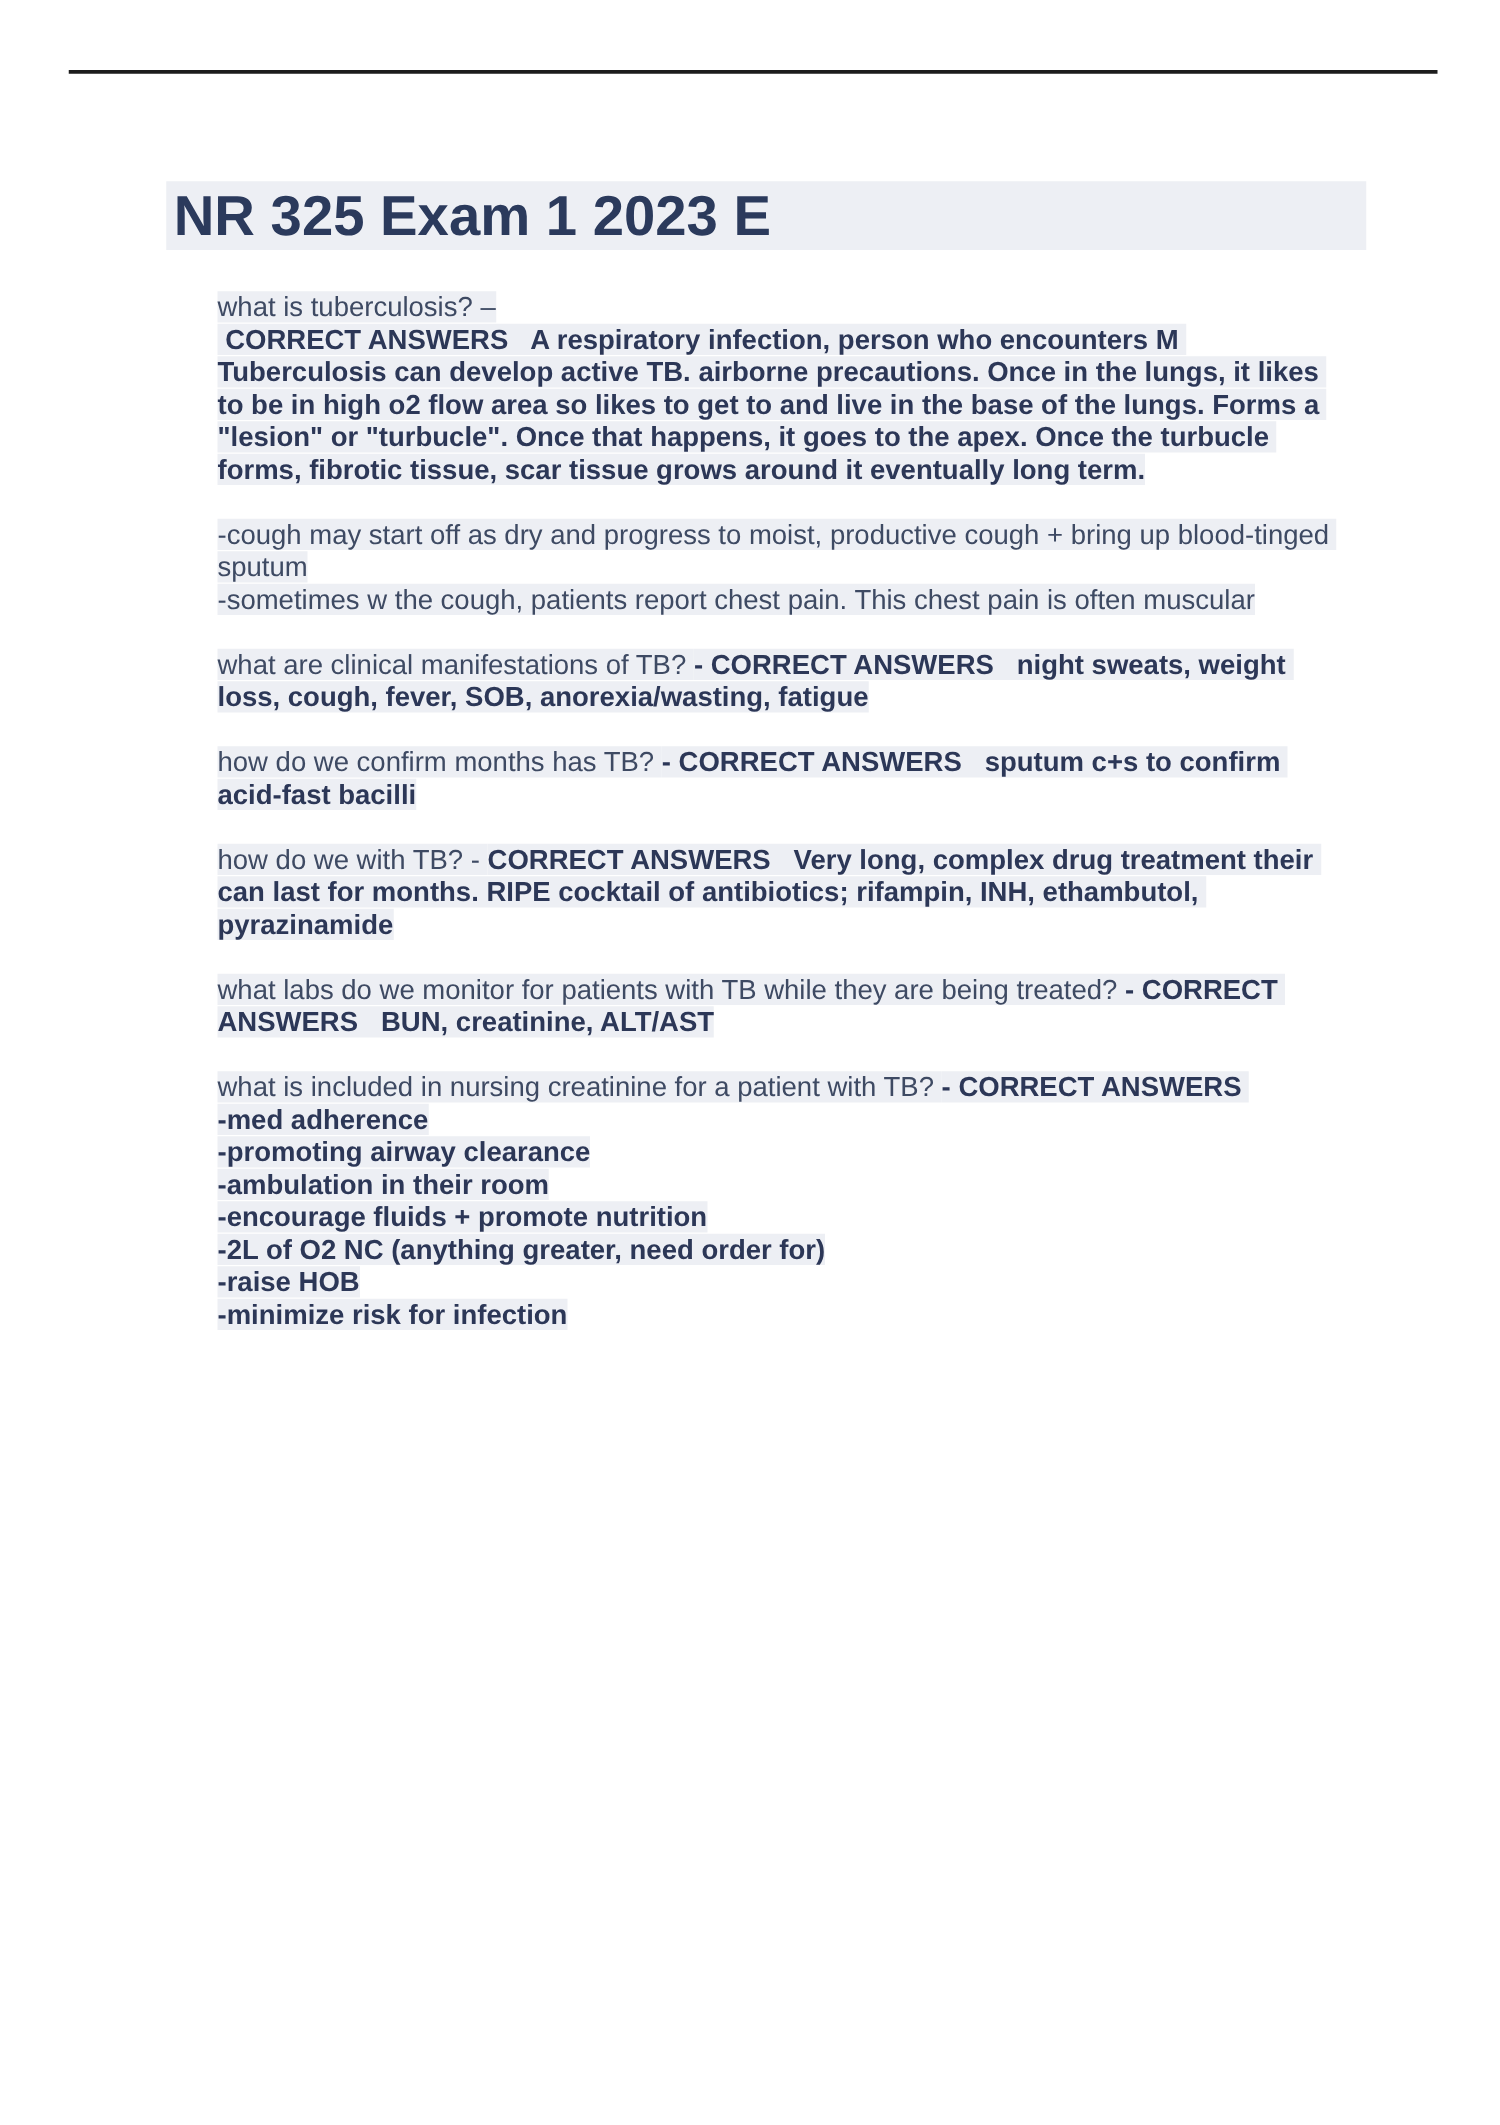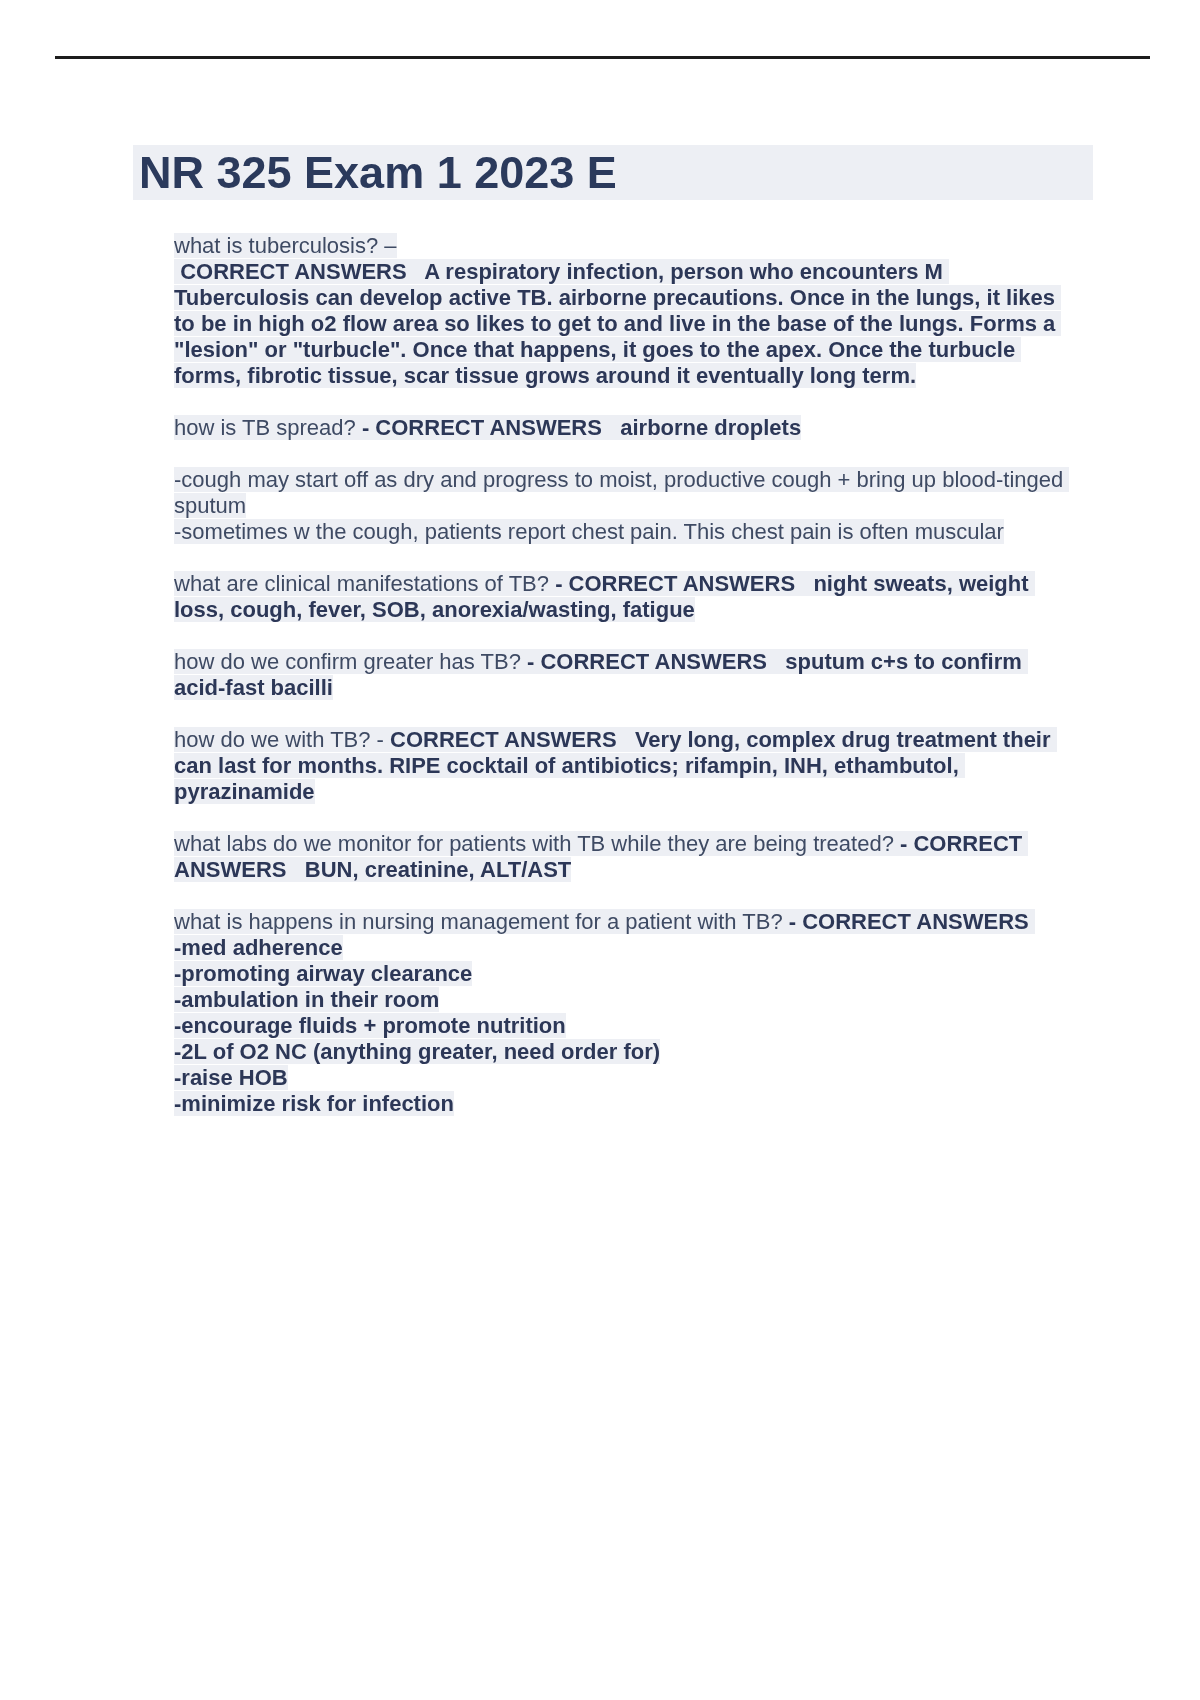--- a/index.html
+++ b/index.html
@@ -71,28 +71,27 @@
 
 <div class="page">
   <div class="rule rule-top"></div>
 
   <div class="content">
     <h1 class="doc-title">NR 325 Exam 1 2023 E</h1>
 
     <div class="qa-list" id="qa-list">
         <p class="qa"><span class="seg">what is tuberculosis? –
 </span><span class="seg bold"> CORRECT ANSWERS   A respiratory infection, person who encounters M Tuberculosis can develop active TB. airborne precautions. Once in the lungs, it likes to be in high o2 flow area so likes to get to and live in the base of the lungs. Forms a "lesion" or "turbucle". Once that happens, it goes to the apex. Once the turbucle forms, fibrotic tissue, scar tissue grows around it eventually long term.</span></p>
-        <p class="qa"><span class="seg">how is TB spread? </span><span class="seg bold">- CORRECT ANSWERS   airborne droplets</span></p>
         <p class="qa"><span class="seg">-cough may start off as dry and progress to moist, productive cough + bring up blood-tinged sputum
 -sometimes w the cough, patients report chest pain. This chest pain is often muscular</span></p>
         <p class="qa"><span class="seg">what are clinical manifestations of TB? </span><span class="seg bold">- CORRECT ANSWERS   night sweats, weight loss, cough, fever, SOB, anorexia/wasting, fatigue</span></p>
-        <p class="qa"><span class="seg">how do we confirm greater has TB? </span><span class="seg bold">- CORRECT ANSWERS   sputum c+s to confirm acid-fast bacilli</span></p>
+        <p class="qa"><span class="seg">how do we confirm months has TB? </span><span class="seg bold">- CORRECT ANSWERS   sputum c+s to confirm acid-fast bacilli</span></p>
         <p class="qa"><span class="seg">how do we with TB? - </span><span class="seg bold">CORRECT ANSWERS   Very long, complex drug treatment their can last for months. RIPE cocktail of antibiotics; rifampin, INH, ethambutol, pyrazinamide</span></p>
         <p class="qa"><span class="seg">what labs do we monitor for patients with TB while they are being treated? </span><span class="seg bold">- CORRECT ANSWERS   BUN, creatinine, ALT/AST</span></p>
-        <p class="qa"><span class="seg">what is happens in nursing management for a patient with TB? </span><span class="seg bold">- CORRECT ANSWERS 
+        <p class="qa"><span class="seg">what is included in nursing creatinine for a patient with TB? </span><span class="seg bold">- CORRECT ANSWERS 
 -med adherence
 -promoting airway clearance
 -ambulation in their room
 -encourage fluids + promote nutrition
 -2L of O2 NC (anything greater, need order for)
 -raise HOB
 -minimize risk for infection</span></p>
       </div>
   </div>
 

